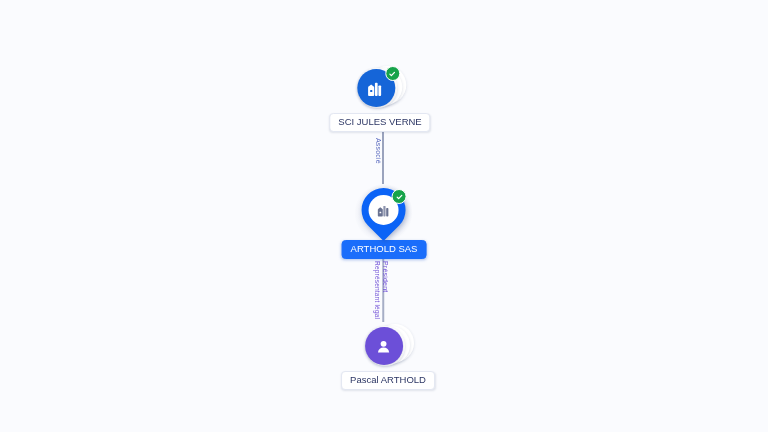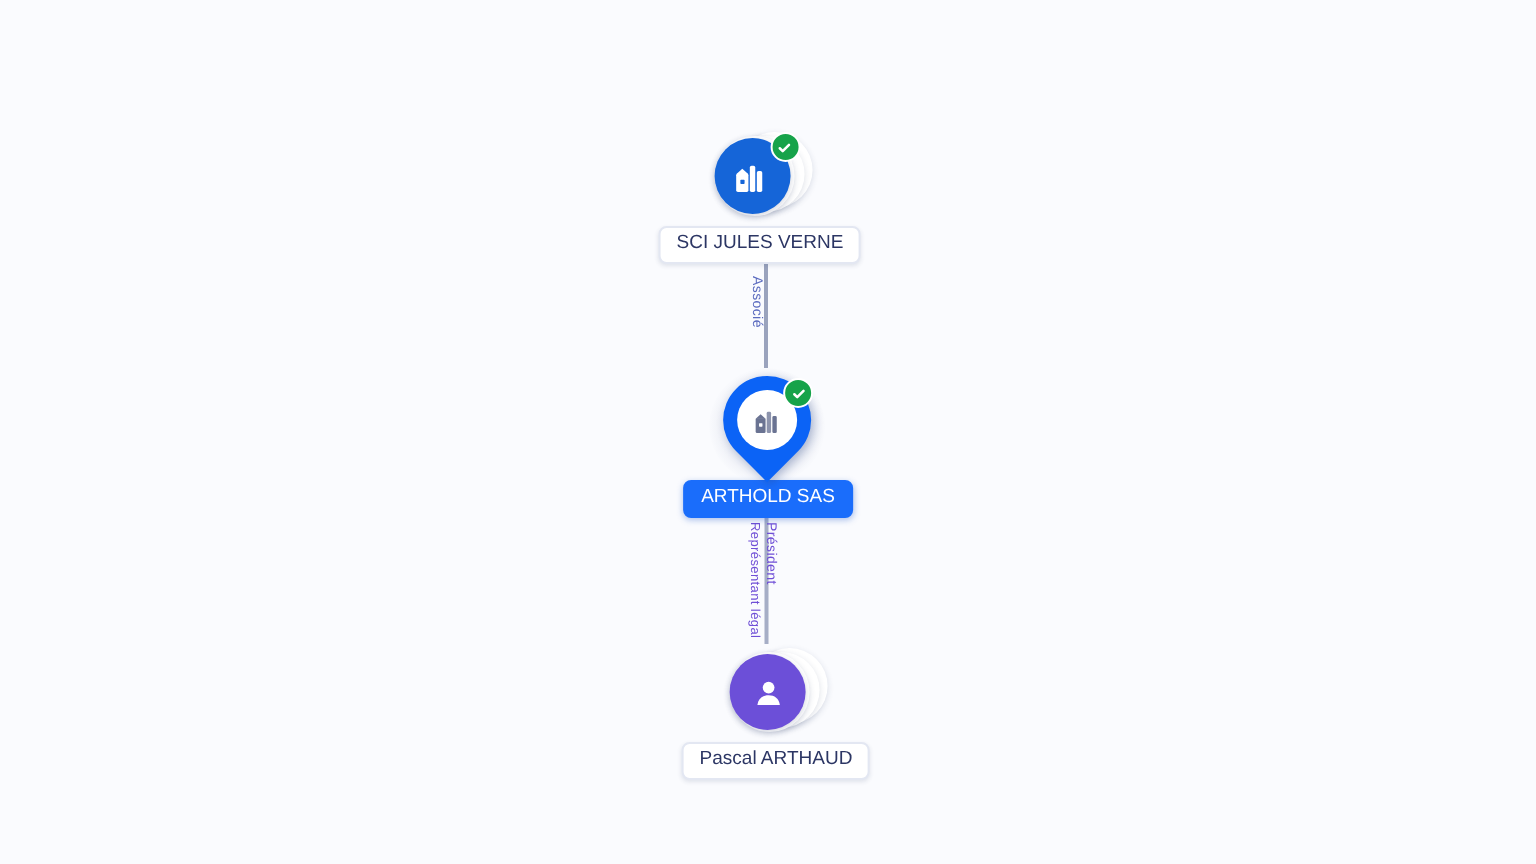--- a/index.html
+++ b/index.html
@@ -226,16 +226,16 @@
       <div class="card c3"></div>
       <div class="card c2"></div>
       <div class="card c1"></div>
       <div class="disc purple">
         <svg width="19" height="19" viewBox="0 0 24 24">
           <circle cx="12" cy="8.6" r="3.7" fill="#ffffff"></circle>
           <path d="M4.9 19.6 C5.4 15.4 8.3 13.4 12 13.4 C15.7 13.4 18.6 15.4 19.1 19.6 Z" fill="#ffffff"></path>
         </svg>
       </div>
     </div>
-    <div class="node-label">Pascal ARTHAUD</div>
+    <div class="node-label">Pascal ARTHOLD</div>
   </div>
 
 </div>
 
 </body></html>

